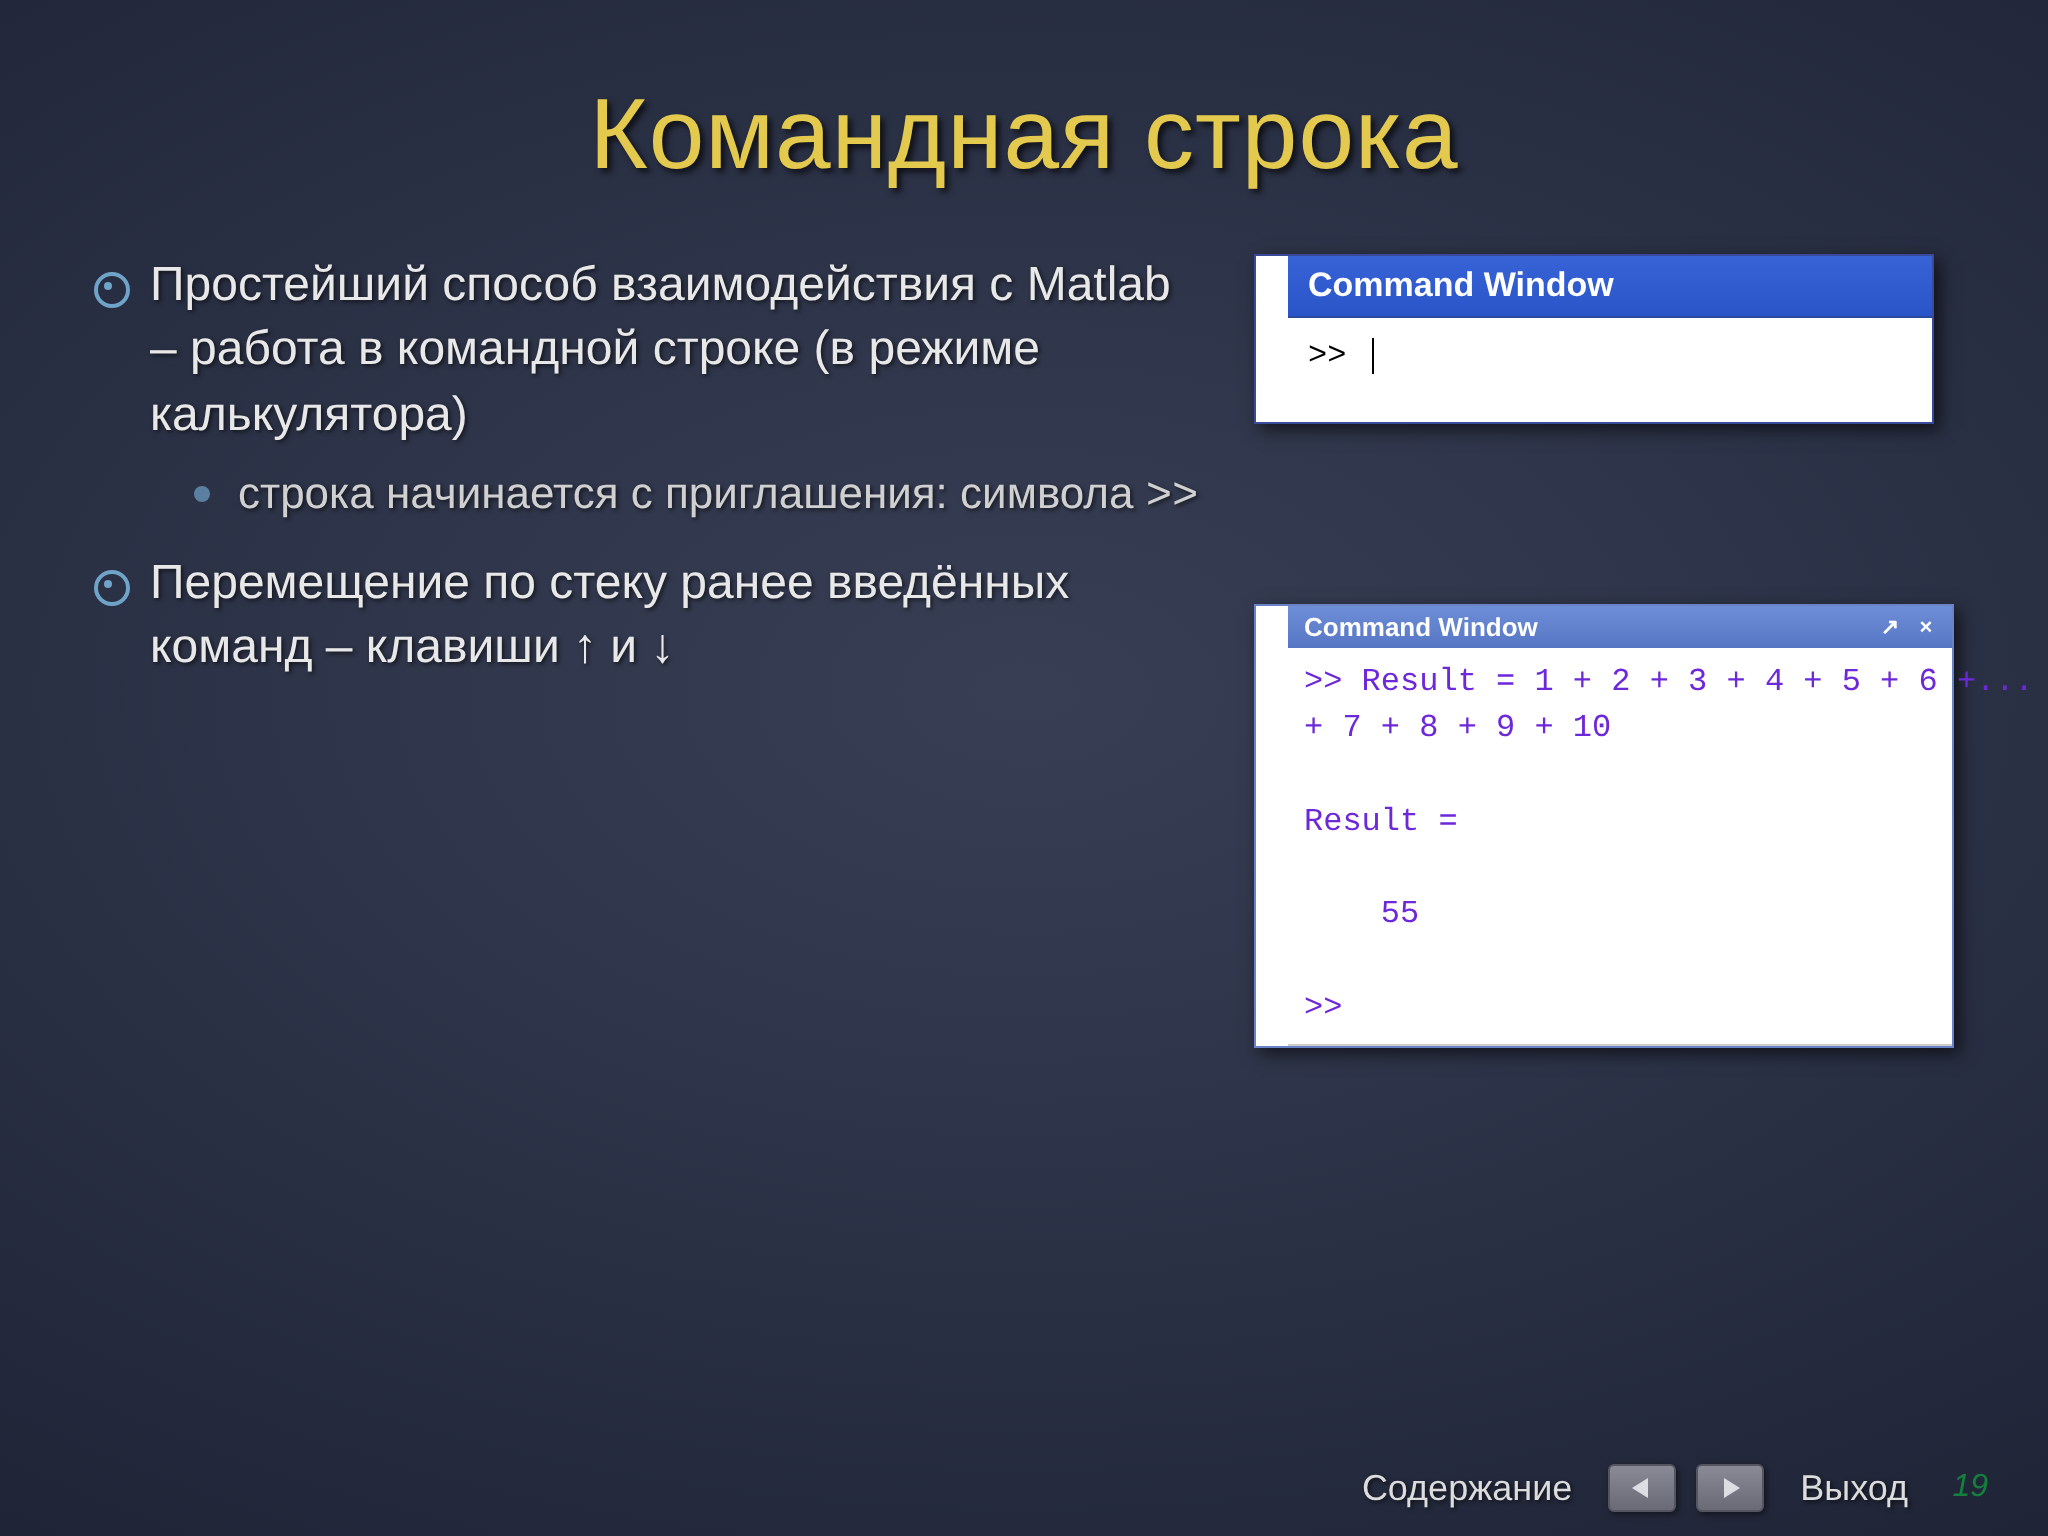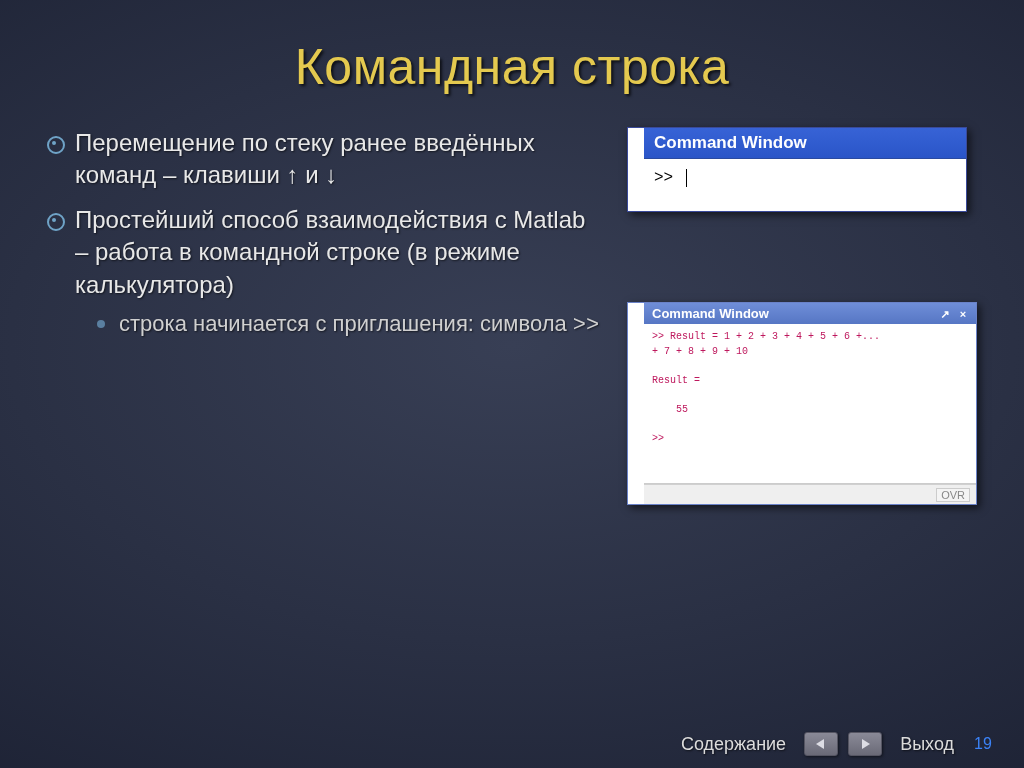--- a/index.html
+++ b/index.html
@@ -140,23 +140,23 @@
     color: #fff;
     font-size: 11px;
     line-height: 12px;
     text-align: center;
     font-family: Arial, sans-serif;
   }
   .body2 {
     background: #fff;
     padding: 6px 8px 6px 8px;
     font-family: "Courier New", monospace;
-    font-size: 10px;
+    font-size: 16px;
     line-height: 1.45;
-    color: #be185d;
+    color: #6d28d9;
     white-space: pre;
     min-height: 160px;
     border-bottom: 1px solid #ccc;
   }
   .status2 {
     background: #efefef;
     border-top: 1px solid #d0d0d0;
     height: 20px;
     display: flex;
     justify-content: flex-end;
@@ -192,46 +192,47 @@
     background: linear-gradient(#8a8a97, #6a6a77);
     border: 1px solid #555562;
     border-radius: 3px;
     display: flex; align-items: center; justify-content: center;
     cursor: pointer;
     box-shadow: 1px 1px 3px rgba(0,0,0,0.5);
   }
   .arrow-btn svg { display: block; }
   .pagenum {
     font-size: 16px;
-    color: #3b82f6;
+    color: #15803d;
     min-width: 22px;
-    text-align: center;
+    text-align: right;
+    font-style: italic;
   }
 </style>
 </head>
 <body>
 
 <div class="slide">
 
   <h1 class="title">Командная строка</h1>
 
   <div class="content">
 
     <div class="left">
       <ul class="bullets">
-        <li>
-          <span>Перемещение по стеку ранее введённых команд – клавиши ↑ и ↓</span>
-        </li>
         <li>
           <span>Простейший способ взаимодействия с Matlab – работа в командной строке (в режиме калькулятора)</span>
           <ul class="sub">
             <li>
               <span>строка начинается с приглашения: символа </span><span class="mono">&gt;&gt;</span>
             </li>
           </ul>
+        </li>
+        <li>
+          <span>Перемещение по стеку ранее введённых команд – клавиши ↑ и ↓</span>
         </li>
       </ul>
     </div>
 
     <div class="right">
 
       <div class="win win1">
         <div class="titlebar1">Command Window</div>
         <div class="body1">
           <span>&gt;&gt; </span><span class="cursor"></span>
@@ -246,23 +247,20 @@
           <span class="tb-btn">×</span>
         </div>
         <div class="body2">&gt;&gt; Result = 1 + 2 + 3 + 4 + 5 + 6 +...
 + 7 + 8 + 9 + 10
 
 Result =
 
     55
 
 &gt;&gt;</div>
-        <div class="status2">
-          <span class="ovr">OVR</span>
-        </div>
       </div>
 
     </div>
   </div>
 
   <div class="footer">
     <span class="btn-text">Содержание</span>
     <div class="nav-arrows">
       <div class="arrow-btn">
         <svg width="14" height="12" viewBox="0 0 14 12">

